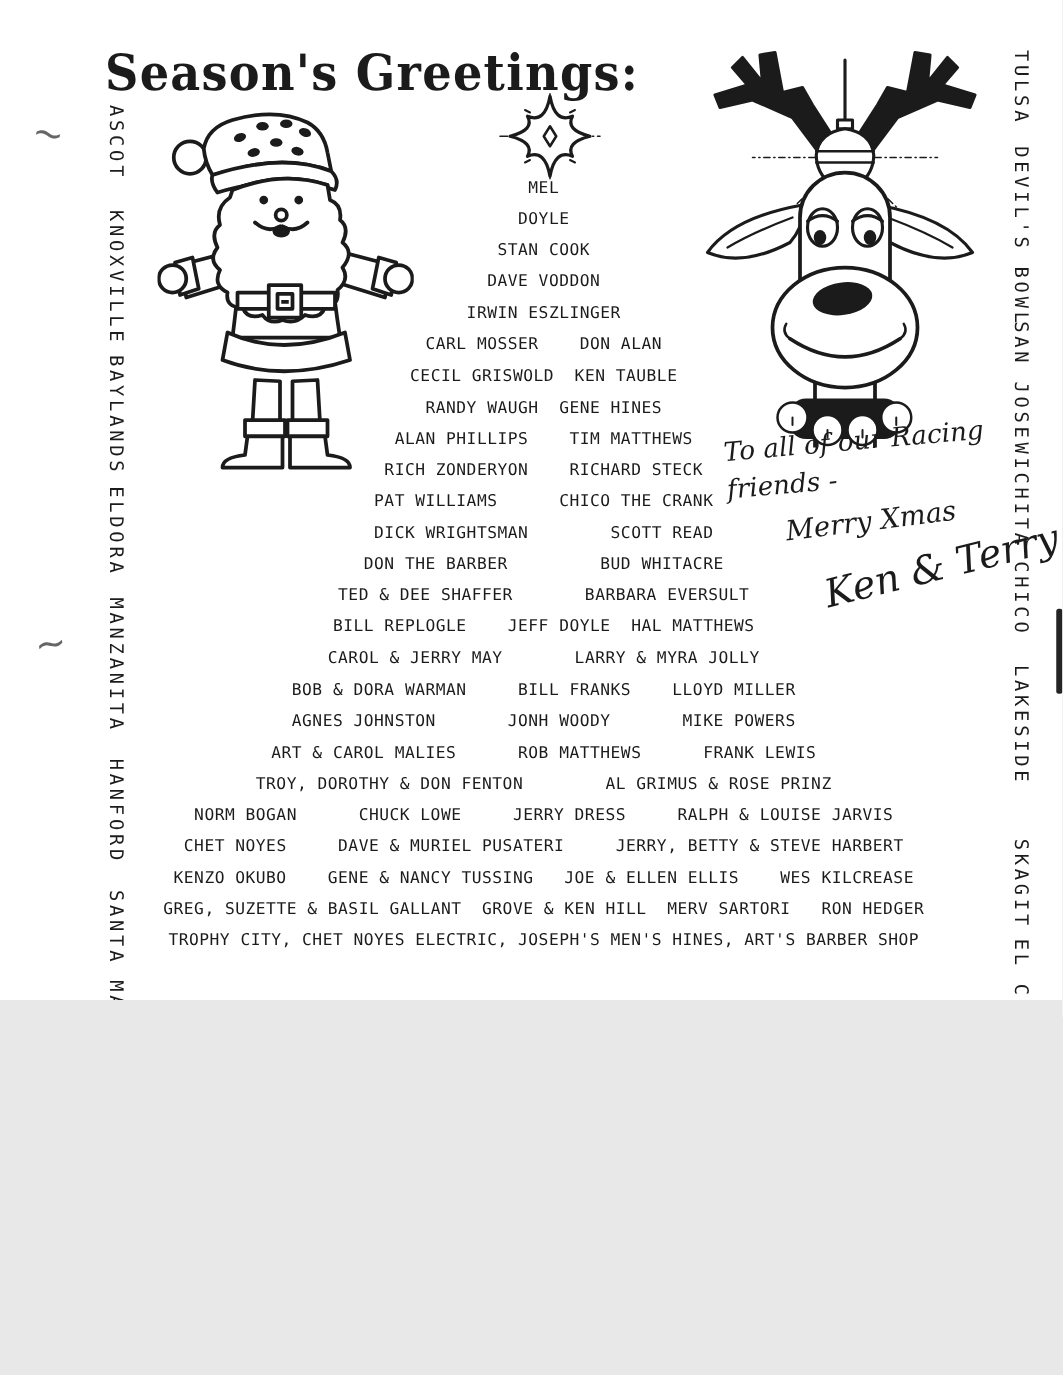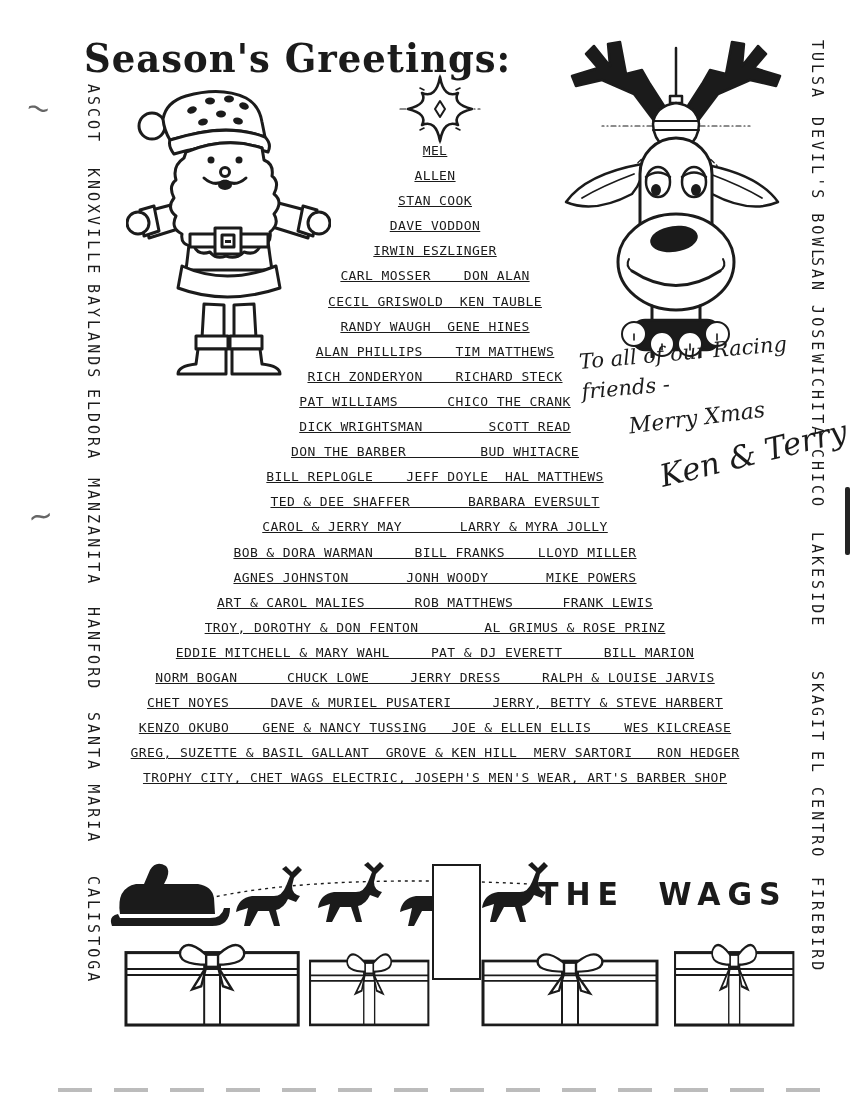--- a/index.html
+++ b/index.html
@@ -1,38 +1,38 @@
 <!DOCTYPE html>
 <html><head>
 <meta charset="utf-8">
 <style>
   html,body{margin:0;padding:0;background:#e8e8e8;}
   .page{
-    position:relative;width:850px;height:1100px;background:#ffffff;
+    position:relative;width:850px;height:800px;background:#ffffff;
     font-family:"DejaVu Sans Mono",monospace;color:#1b1b1b;overflow:hidden;
     margin:0 auto;
   }
   .title{
     position:absolute;left:84px;top:34px;margin:0;
     font-family:"DejaVu Serif",serif;font-weight:700;font-size:37px;
     letter-spacing:1px;transform:scaleY(1.08);transform-origin:left top;
   }
   
   .vword{
     position:absolute;writing-mode:vertical-rl;
     font-size:15px;letter-spacing:3px;white-space:nowrap;
   }
   .lm{left:84px;} .rm{left:808px;}
   .lm0{top:84px;}  .lm1{top:168px;} .lm2{top:284px;} .lm3{top:389px;}
   .lm4{top:478px;} .lm5{top:607px;} .lm6{top:712px;} .lm7{top:876px;}
   .rm0{top:40px;}  .rm1{top:117px;} .rm2{top:257px;} .rm3{top:354px;}
   .rm4{top:449px;} .rm5{top:532px;} .rm6{top:671px;} .rm7{top:751px;} .rm8{top:877px;}
   
   .names{position:absolute;left:105px;top:138px;width:660px;text-align:center;}
-  .names .row{white-space:pre;font-size:13px;line-height:25.1px;letter-spacing:.4px;text-decoration:underline;}
+  .names .row{white-space:pre;font-size:13px;line-height:25.1px;letter-spacing:.4px;}
   
   .hw{
     position:absolute;left:578px;top:350px;width:250px;
     font-family:"DejaVu Serif",serif;font-style:italic;
     transform:rotate(-5deg);transform-origin:left top;
   }
   .hw .l1{font-size:21px;}
   .hw .l2{font-size:21px;margin-top:6px;}
   .hw .l3{font-size:22px;margin:10px 0 0 44px;transform:rotate(-2deg);}
   .hw .sig{font-size:31px;margin:12px 0 0 70px;transform:rotate(-9deg);white-space:nowrap;}
@@ -196,45 +196,44 @@
 
   <div class="hw">
     <div class="l1">To all of our Racing</div>
     <div class="l2">friends -</div>
     <div class="l3">Merry Xmas</div>
     <div class="sig">Ken &amp; Terry</div>
   </div>
 
   <div class="names">
     <div class="row">MEL</div>
-    <div class="row">ALLEN</div>
+    <div class="row">DOYLE</div>
     <div class="row">STAN COOK</div>
     <div class="row">DAVE VODDON</div>
     <div class="row">IRWIN ESZLINGER</div>
     <div class="row">CARL MOSSER    DON ALAN</div>
     <div class="row">CECIL GRISWOLD  KEN TAUBLE</div>
     <div class="row">RANDY WAUGH  GENE HINES</div>
     <div class="row">ALAN PHILLIPS    TIM MATTHEWS</div>
     <div class="row">RICH ZONDERYON    RICHARD STECK</div>
     <div class="row">PAT WILLIAMS      CHICO THE CRANK</div>
     <div class="row">DICK WRIGHTSMAN        SCOTT READ</div>
     <div class="row">DON THE BARBER         BUD WHITACRE</div>
+    <div class="row">TED &amp; DEE SHAFFER       BARBARA EVERSULT</div>
     <div class="row">BILL REPLOGLE    JEFF DOYLE  HAL MATTHEWS</div>
-    <div class="row">TED &amp; DEE SHAFFER       BARBARA EVERSULT</div>
     <div class="row">CAROL &amp; JERRY MAY       LARRY &amp; MYRA JOLLY</div>
     <div class="row">BOB &amp; DORA WARMAN     BILL FRANKS    LLOYD MILLER</div>
     <div class="row">AGNES JOHNSTON       JONH WOODY       MIKE POWERS</div>
     <div class="row">ART &amp; CAROL MALIES      ROB MATTHEWS      FRANK LEWIS</div>
     <div class="row">TROY, DOROTHY &amp; DON FENTON        AL GRIMUS &amp; ROSE PRINZ</div>
-    <div class="row">EDDIE MITCHELL &amp; MARY WAHL     PAT &amp; DJ EVERETT     BILL MARION</div>
     <div class="row">NORM BOGAN      CHUCK LOWE     JERRY DRESS     RALPH &amp; LOUISE JARVIS</div>
     <div class="row">CHET NOYES     DAVE &amp; MURIEL PUSATERI     JERRY, BETTY &amp; STEVE HARBERT</div>
     <div class="row">KENZO OKUBO    GENE &amp; NANCY TUSSING   JOE &amp; ELLEN ELLIS    WES KILCREASE</div>
     <div class="row">GREG, SUZETTE &amp; BASIL GALLANT  GROVE &amp; KEN HILL  MERV SARTORI   RON HEDGER</div>
-    <div class="row">TROPHY CITY, CHET WAGS ELECTRIC, JOSEPH'S MEN'S WEAR, ART'S BARBER SHOP</div>
+    <div class="row">TROPHY CITY, CHET NOYES ELECTRIC, JOSEPH'S MEN'S HINES, ART'S BARBER SHOP</div>
   </div>
 
   <svg class="sleigh-art" width="470" height="78" viewBox="0 0 470 78">
     <defs>
       <g id="deer">
         <path d="M4,46 Q6,32 20,30 L42,30 Q50,30 54,20 L58,10 L50,3 L54,0 L60,6 L66,0 L70,4 L62,12 L60,20 Q60,28 68,30 L64,36 L56,33 Q52,42 44,44 L48,60 L42,60 L37,45 L26,45 L18,60 L12,60 L16,42 Q6,45 4,46 Z" fill="#1b1b1b"></path>
       </g>
     </defs>
     <path d="M100,40 C180,22 300,20 420,26" stroke="#1b1b1b" stroke-width="1.4" stroke-dasharray="3 4" fill="none"></path>
     <g fill="#1b1b1b">

